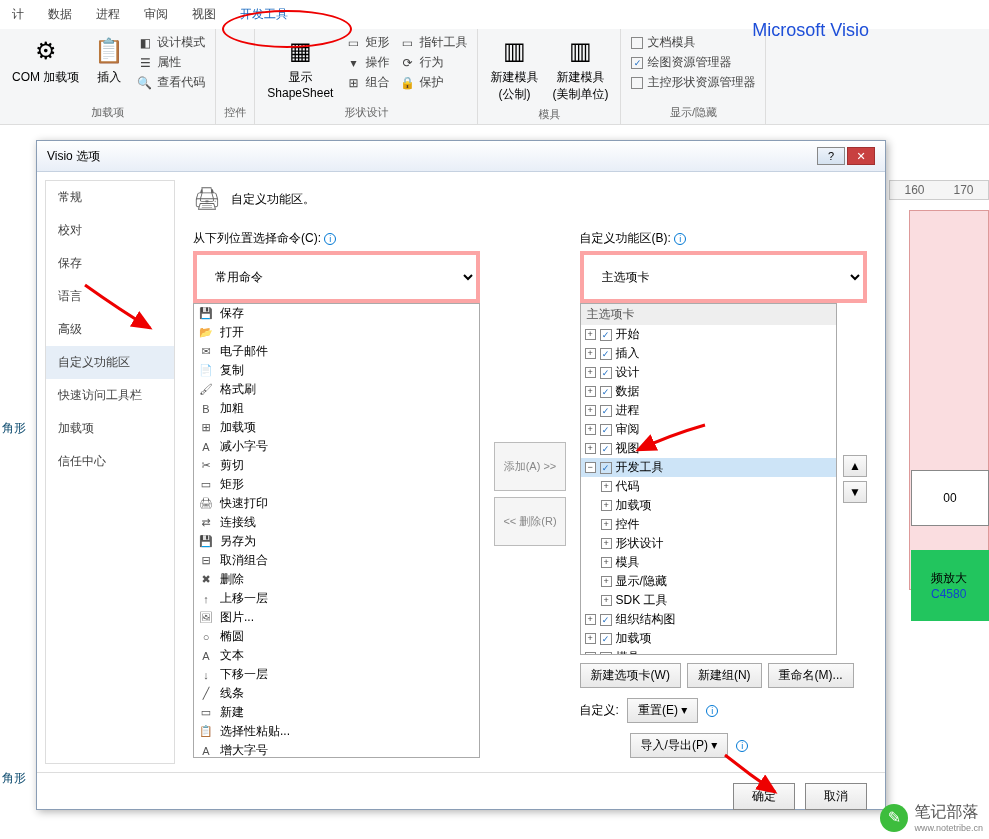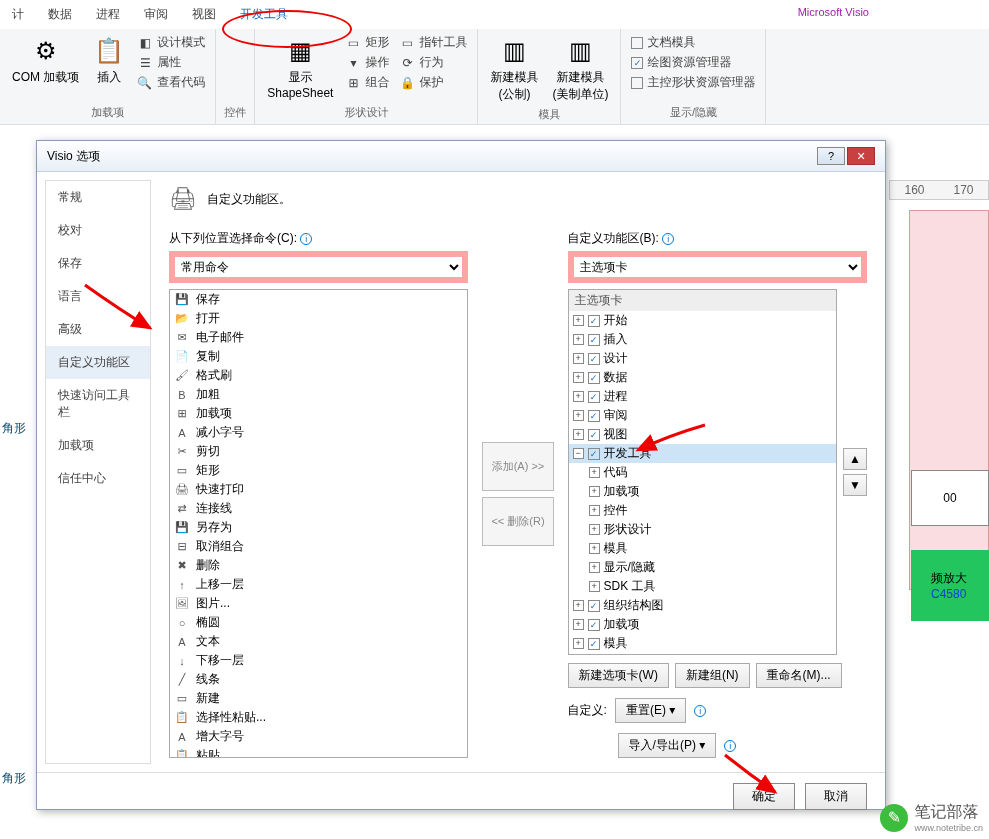--- a/index.html
+++ b/index.html
@@ -11,39 +11,39 @@
 .ribbon-body{display:flex;height:95px;background:#f5f6f7}
 .rgroup{display:flex;flex-direction:column;justify-content:space-between;border-right:1px solid #ddd;padding:4px 8px 2px}
 .rgroup-items{display:flex;gap:6px;align-items:flex-start}
 .rgroup-label{text-align:center;color:#666;font-size:11px;padding:2px 0}
 .big-btn{display:flex;flex-direction:column;align-items:center;gap:2px;padding:2px 4px;cursor:pointer}
 .big-btn .icn{width:32px;height:32px;display:flex;align-items:center;justify-content:center;font-size:24px}
 .small-list{display:flex;flex-direction:column;gap:1px}
 .small-btn{display:flex;align-items:center;gap:4px;padding:1px 2px;cursor:pointer;color:#444}
 .small-btn .icn{width:16px;height:16px;display:inline-flex;align-items:center;justify-content:center;font-size:12px}
 .chk{width:12px;height:12px;border:1px solid #888;display:inline-flex;align-items:center;justify-content:center;font-size:9px;color:#1a6ac0}
-.app-title{position:absolute;top:6px;right:120px;color:#a21caf;font-size:11px}
+.app-title{position:absolute;top:20px;right:120px;color:#1d4ed8;font-size:18px}
 .red-ellipse{position:absolute;left:222px;top:10px;width:130px;height:38px;border:2px solid #e00;border-radius:50%;pointer-events:none}
 .dialog{position:absolute;left:36px;top:140px;width:850px;height:670px;background:#fff;border:1px solid #8a9db5;box-shadow:2px 2px 8px rgba(0,0,0,.3)}
 .dlg-title{background:linear-gradient(#fff,#e8eef7);padding:6px 10px;display:flex;justify-content:space-between;align-items:center;border-bottom:1px solid #c5d1e0}
 .dlg-title-btns{display:flex;gap:2px}
 .dlg-btn{width:28px;height:18px;border:1px solid #888;display:flex;align-items:center;justify-content:center;font-size:11px;cursor:pointer}
 .dlg-close{background:#c84040;color:#fff;border-color:#a03030}
 .dlg-help{background:linear-gradient(#eef3fa,#d5e2f0)}
 .dlg-body{display:flex;height:600px}
-.dlg-side{width:106px;background:#fff;border-right:1px solid #ddd;margin:8px 0 8px 8px;border:1px solid #ddd}
+.dlg-side{width:130px;background:#fff;border-right:1px solid #ddd;margin:8px 0 8px 8px;border:1px solid #ddd}
 .side-item{padding:8px 12px;cursor:pointer;color:#444}
 .side-item.sel{background:#e6eef7}
 .dlg-main{flex:1;padding:14px 18px;display:flex;flex-direction:column}
 .main-head{display:flex;align-items:center;gap:10px;margin-bottom:18px}
 .main-head .icn{font-size:22px;color:#666}
 .two-col{display:flex;gap:10px;flex:1;min-height:0}
 .col{flex:1;display:flex;flex-direction:column;min-width:0}
 .col-label{margin-bottom:4px}
-.col select{width:100%;margin-bottom:6px;padding:2px;border:6px solid #fca5a5;background:#fff}
+.col select{width:100%;padding:14px;border:4px solid #fca5a5;background:#fff}
 .listbox{flex:1;border:1px solid #aaa;background:#fff;overflow-y:auto;overflow-x:auto}
 .list-item{display:flex;align-items:center;gap:6px;padding:1px 4px;cursor:pointer;white-space:nowrap}
 .list-item .icn{width:16px;height:16px;display:inline-flex;align-items:center;justify-content:center;font-size:11px;color:#555}
 .tree-item{display:flex;align-items:center;gap:4px;padding:1px 4px;cursor:pointer}
 .tree-item.sel{background:#cde4f7}
 .tree-header{background:#eee;padding:2px 6px;color:#555}
 .exp{width:11px;height:11px;border:1px solid #888;display:inline-flex;align-items:center;justify-content:center;font-size:9px;line-height:1;background:#fff;color:#444}
 .mid-btns{display:flex;flex-direction:column;gap:6px;justify-content:center;padding:0 4px}
 .mid-btns button{padding:16px 8px;border:1px solid #bbb;background:#f5f5f5;color:#888;cursor:default;font-size:11px}
 .right-btns{display:flex;gap:6px;margin-top:8px}

